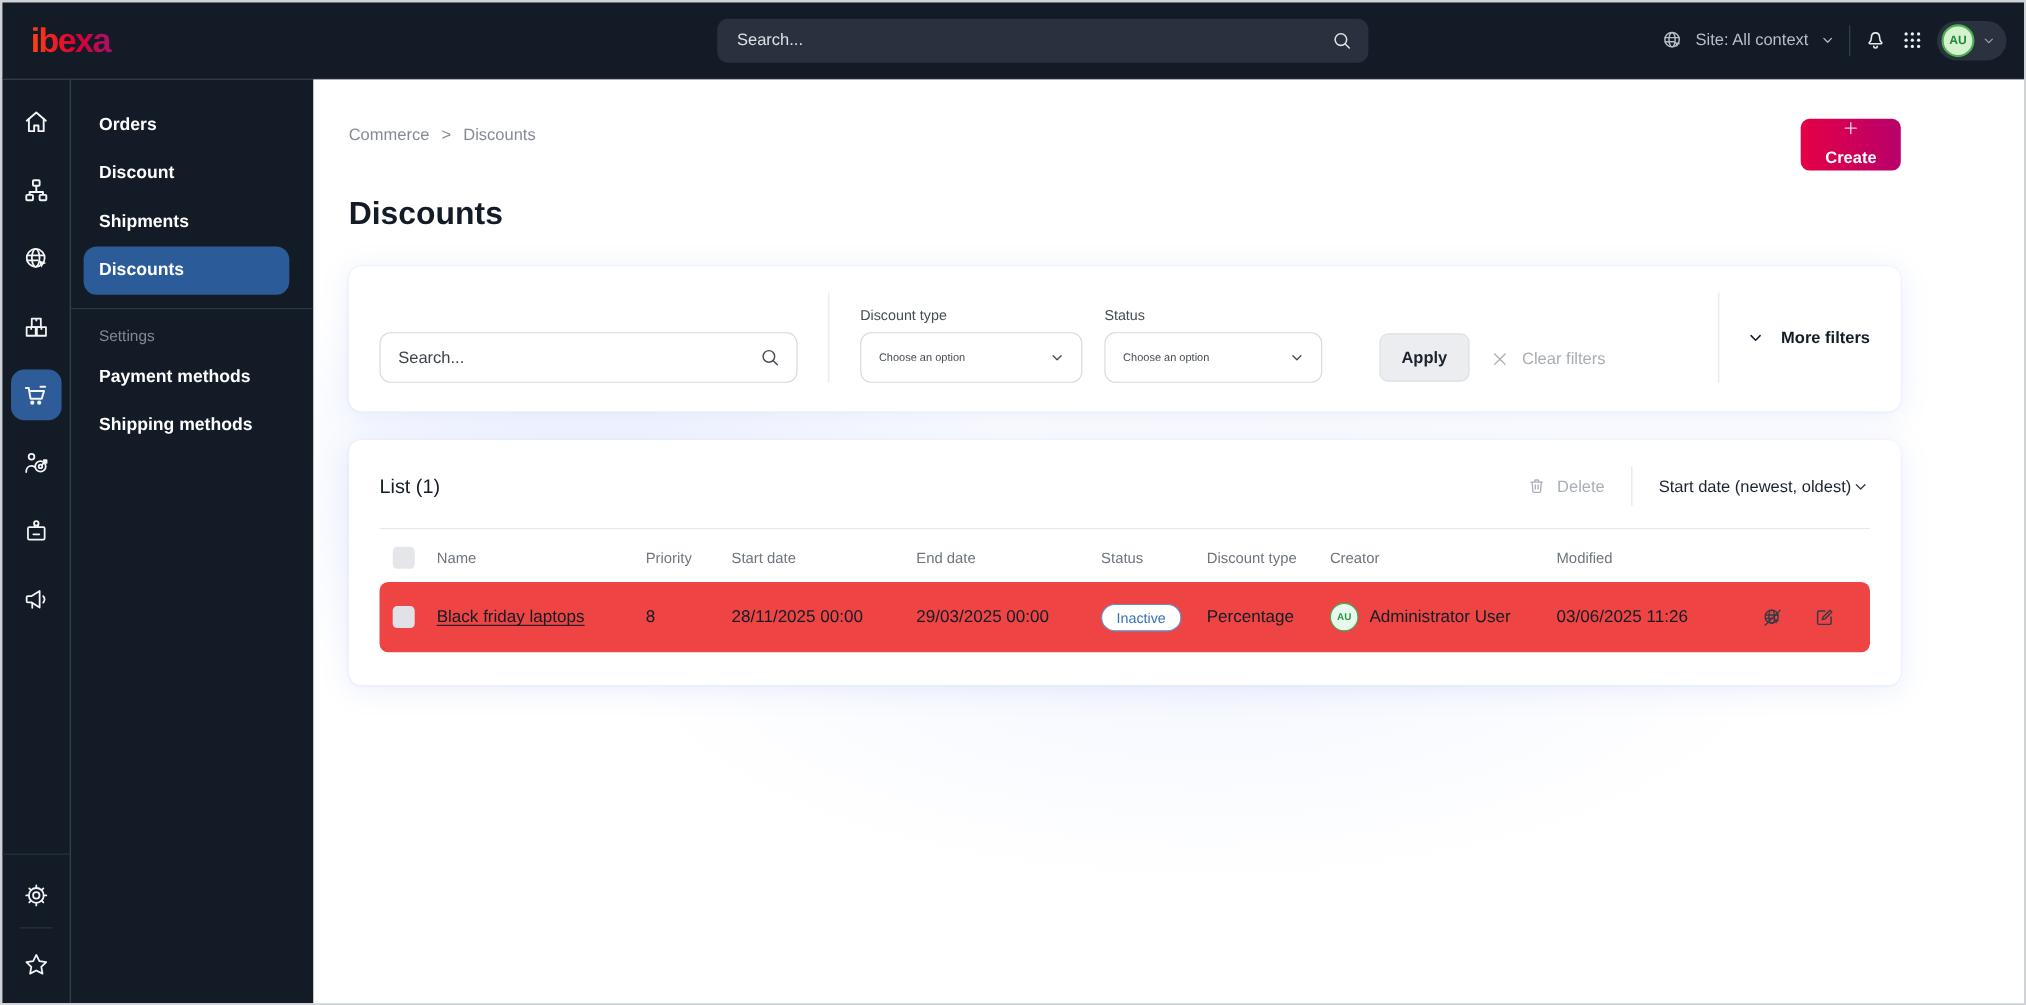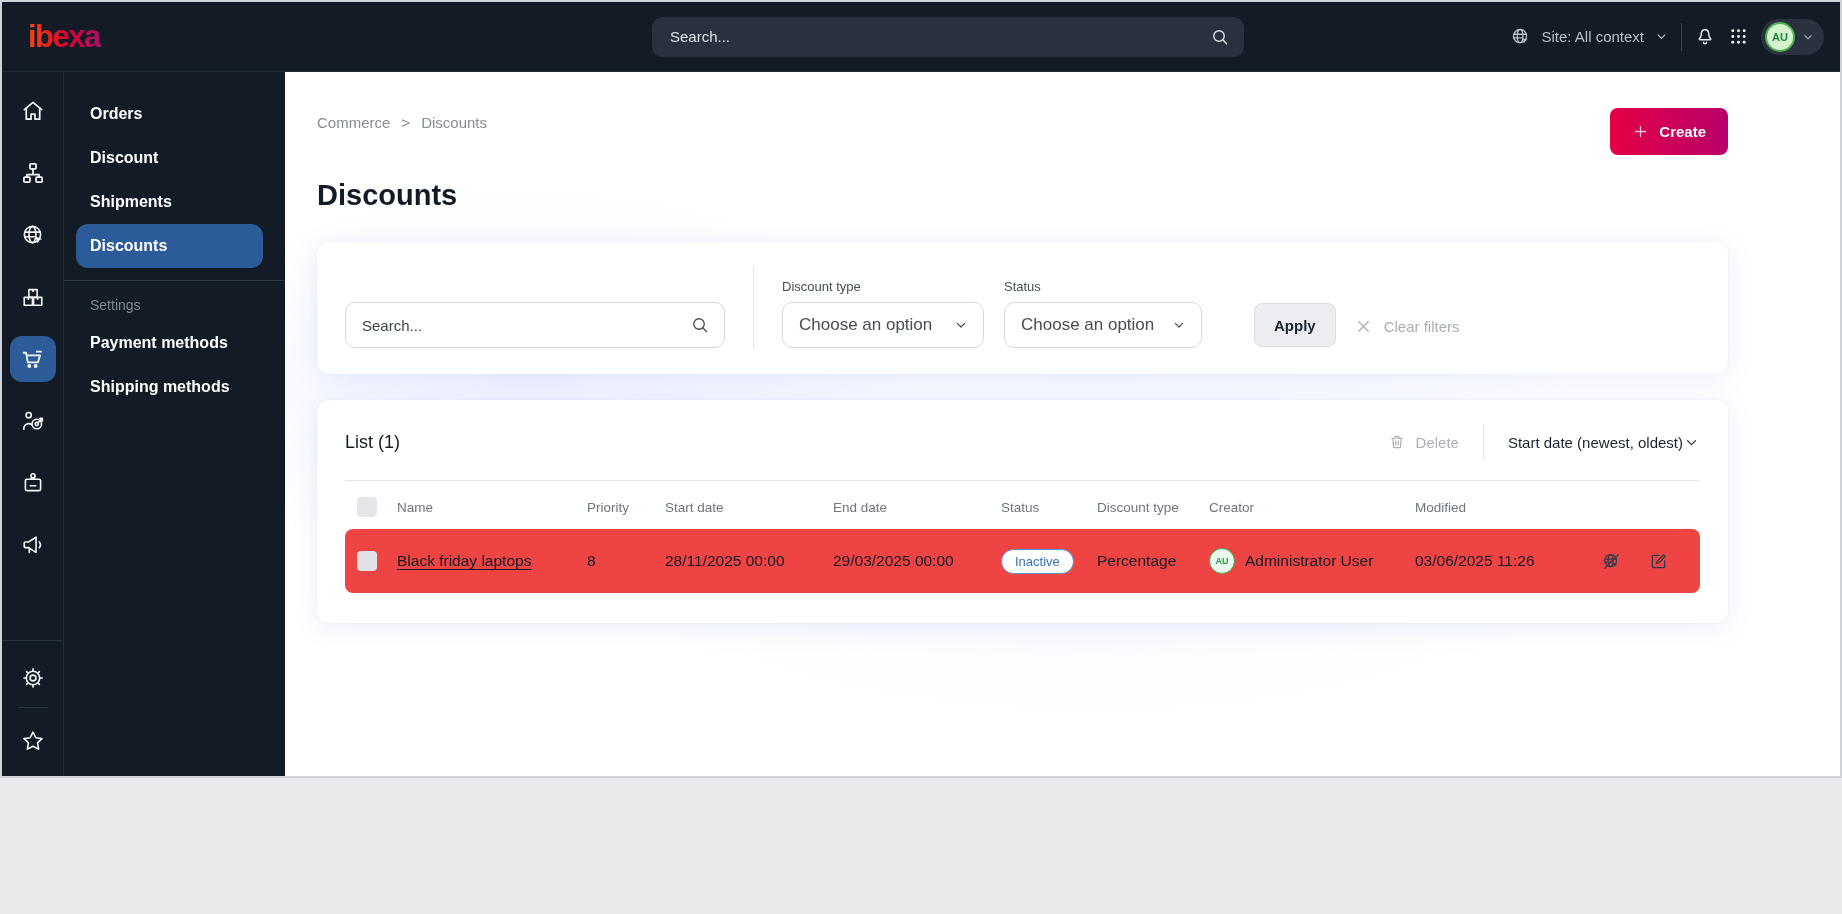--- a/index.html
+++ b/index.html
@@ -1,17 +1,17 @@
 <!DOCTYPE html>
 <html><head>
 <meta charset="utf-8">
 <style>
   * { margin:0; padding:0; box-sizing:border-box; }
   html,body { width:1842px; height:914px; font-family:"Liberation Sans","DejaVu Sans",sans-serif; background:#e8eaec; }
-  .app { width:1842px; height:778px; border:2px solid #cfd3d7; background:#fff; display:flex; flex-direction:column; overflow:hidden; }
+  .app { width:1842px; height:914px; border:2px solid #cfd3d7; background:#fff; display:flex; flex-direction:column; overflow:hidden; }
 
   
   .topbar { height:70px; flex:0 0 70px; background:#131c26; display:flex; align-items:center; padding:0 20px; position:relative; border-bottom:1px solid #222c38; }
   .logo { font-size:31px; font-weight:700; letter-spacing:-1.5px; background:linear-gradient(90deg,#ff4713 5%,#db0032 55%,#a0146e 100%); -webkit-background-clip:text; background-clip:text; color:transparent; padding:0 6px; cursor:pointer; }
   .topbar-search { position:absolute; left:650px; width:592px; height:40px; background:#28313d; border-radius:10px; display:flex; align-items:center; padding:0 14px 0 18px; }
   .topbar-search input { flex:1; background:transparent; border:none; outline:none; color:#e8ebee; font-size:15px; font-family:inherit; }
   .topbar-search input::placeholder { color:#dde1e6; opacity:1; }
   .topbar-right { position:absolute; right:16px; display:flex; align-items:center; gap:12px; }
   .site-selector { display:flex; align-items:center; gap:10px; color:#b7bec6; font-size:15px; cursor:pointer; }
   .tb-divider { width:1px; height:28px; background:#3a4450; }
@@ -39,34 +39,34 @@
 
   
   .main { flex:1; background:
       radial-gradient(560px 280px at 16% 44%, rgba(125,155,255,.12), transparent 70%),
       radial-gradient(760px 320px at 52% 60%, rgba(125,155,255,.09), transparent 72%),
       #fff;
     padding:36px 112px 0 32px; overflow:hidden; }
   .crumb-row { display:flex; justify-content:space-between; align-items:flex-start; }
   .breadcrumb { display:flex; align-items:center; gap:11px; font-size:15px; color:#848b94; padding-top:6px; }
   .breadcrumb .crumb { cursor:pointer; }
-  .btn-create { height:47px; padding:0 22px; border:none; border-radius:8px; background:linear-gradient(90deg,#e50045,#b8006b); color:#fff; font-size:15px; font-weight:600; font-family:inherit; display:flex; align-items:center; gap:10px; cursor:pointer; }
+  .btn-create { height:47px; padding:0 22px; border:none; border-radius:8px; background:linear-gradient(90deg,#e50045,#b8006b); color:#fff; font-size:15px; font-weight:600; font-family:inherit; display:flex; align-items:center; gap:10px; cursor:pointer;flex-direction:column; }
   .page-title { margin-top:24px; font-size:29px; font-weight:700; color:#131c26; }
 
   .card { background:#fff; border-radius:12px; box-shadow:0 4px 26px rgba(90,120,230,.13), 0 0 2px rgba(90,120,230,.10); }
 
   
   .filter-card { margin-top:30px; padding:24px 28px 26px; display:flex; align-items:flex-end; }
   .filter-search { width:380px; height:46px; border:1px solid #d5d8dd; border-radius:10px; display:flex; align-items:center; padding:0 14px 0 16px; background:#fff; }
   .filter-search input { flex:1; border:none; outline:none; font-size:15px; color:#3c434c; font-family:inherit; }
   .filter-search input::placeholder { color:#3c434c; opacity:1; }
   .v-div { width:1px; height:82px; background:#e3e5e9; margin:0 28px; align-self:center; }
   .field { display:flex; flex-direction:column; }
   .field-label { font-size:13px; color:#454c54; margin-bottom:8px; }
-  .select { height:46px; border:1px solid #d5d8dd; border-radius:10px; background:#fff; display:flex; align-items:center; justify-content:space-between; padding:0 14px 0 16px; font-size:17px; color:#454c54; cursor:pointer; gap:16px; }
+  .select { height:46px; border:1px solid #d5d8dd; border-radius:10px; background:#fff; display:flex; align-items:center; justify-content:space-between; padding:0 14px 0 16px; font-size:10px; color:#454c54; cursor:pointer; gap:16px; }
   .sel-type { width:202px; margin-right:20px; }
   .sel-status { width:198px; margin-right:24px; }
   .btn-apply { height:44px; padding:0 19px; background:#ebedf0; border:1px solid #dcdee2; border-radius:8px; font-size:15px; font-weight:600; color:#1a232e; font-family:inherit; cursor:pointer; margin-bottom:1px;margin-left:28px; }
   .btn-clear { display:flex; align-items:center; gap:11px; color:#a9aeb5; font-size:15px; margin:0 0 12px 18px; cursor:pointer; }
   .more-filters { margin-left:auto; align-self:center; display:flex; align-items:center; gap:14px; font-size:15px; font-weight:700; color:#131c26; cursor:pointer; border-left:1px solid #e3e5e9; padding-left:24px; height:82px; }
 
   
   .list-card { margin-top:26px; padding:24px 28px 30px; }
   .list-head { display:flex; align-items:center; }
   .list-title { font-size:18px; font-weight:400; color:#131c26; }
@@ -329,20 +329,28 @@
           </div>
         </div>
         <button class="btn-apply">Apply</button>
         <div class="btn-clear">
           <span>
               <svg width="19" height="19" viewBox="0 0 24 24" fill="none" stroke="#a9aeb5" stroke-width="1.6" stroke-linecap="round">
                 <path d="M6 6l12 12M18 6L6 18"></path>
               </svg>
             </span>
           <span>Clear filters</span>
+        </div>
+        <div class="more-filters">
+          <span>
+              <svg width="18" height="18" viewBox="0 0 24 24" fill="none" stroke="#131c26" stroke-width="1.8" stroke-linecap="round" stroke-linejoin="round">
+                <path d="M6.5 9.5L12 15l5.5-5.5"></path>
+              </svg>
+            </span>
+          <span>More filters</span>
         </div>
       </section>
 
       <section class="card list-card">
         <div class="list-head">
           <span class="list-title">List (1)</span>
           <div class="list-head-right">
             <div class="btn-delete">
               <span>
                   <svg width="18" height="18" viewBox="0 0 24 24" fill="none" stroke="#aab0b7" stroke-width="1.6" stroke-linecap="round" stroke-linejoin="round">

